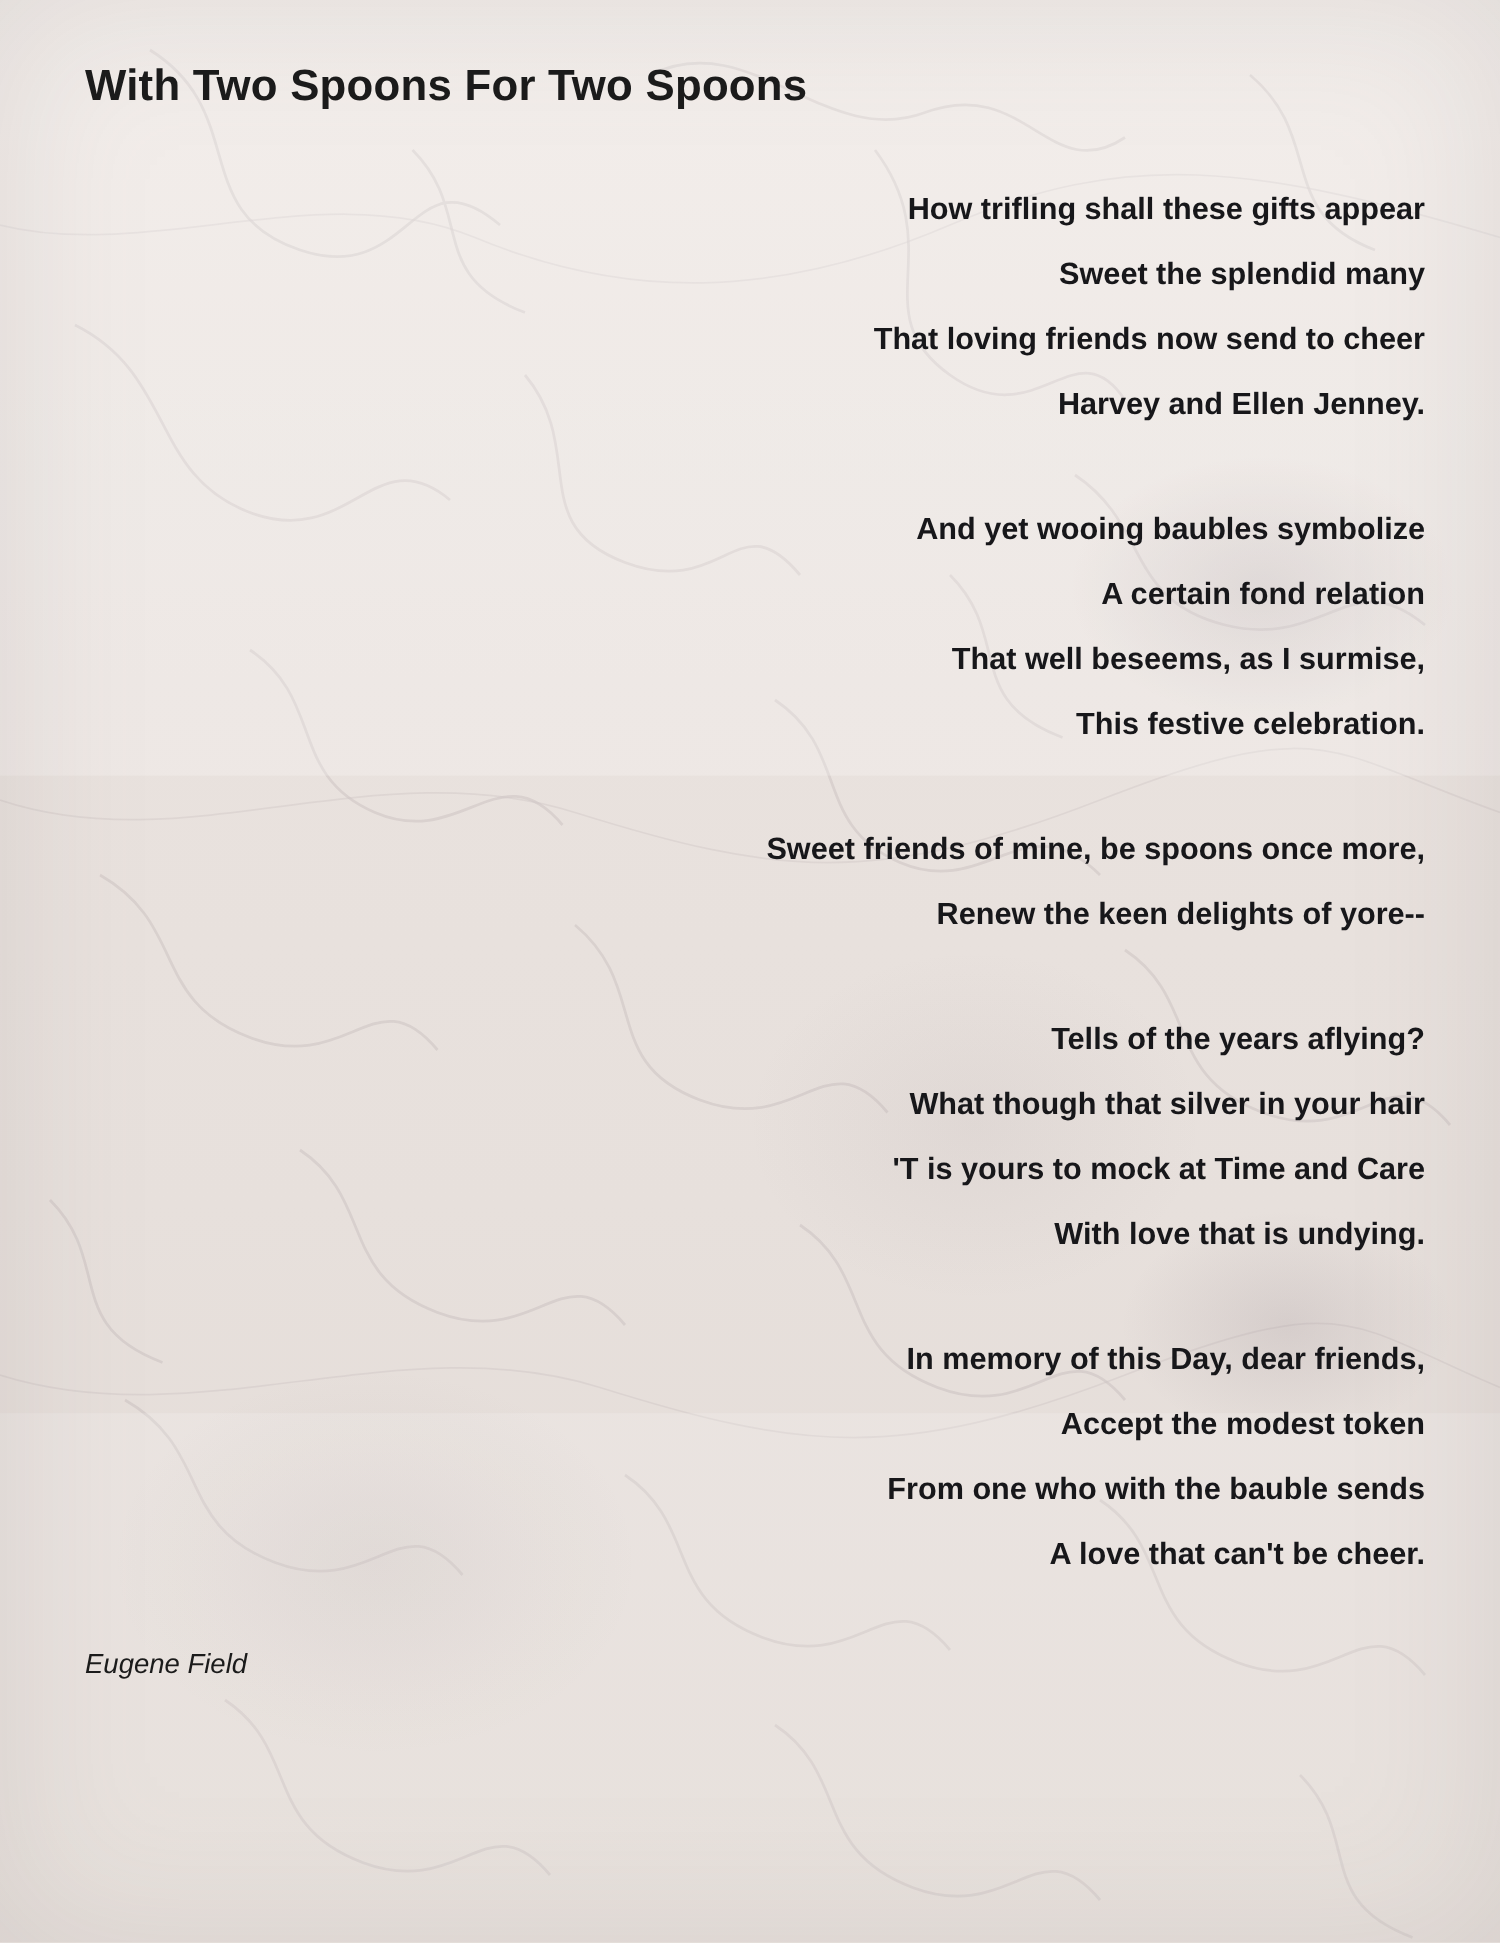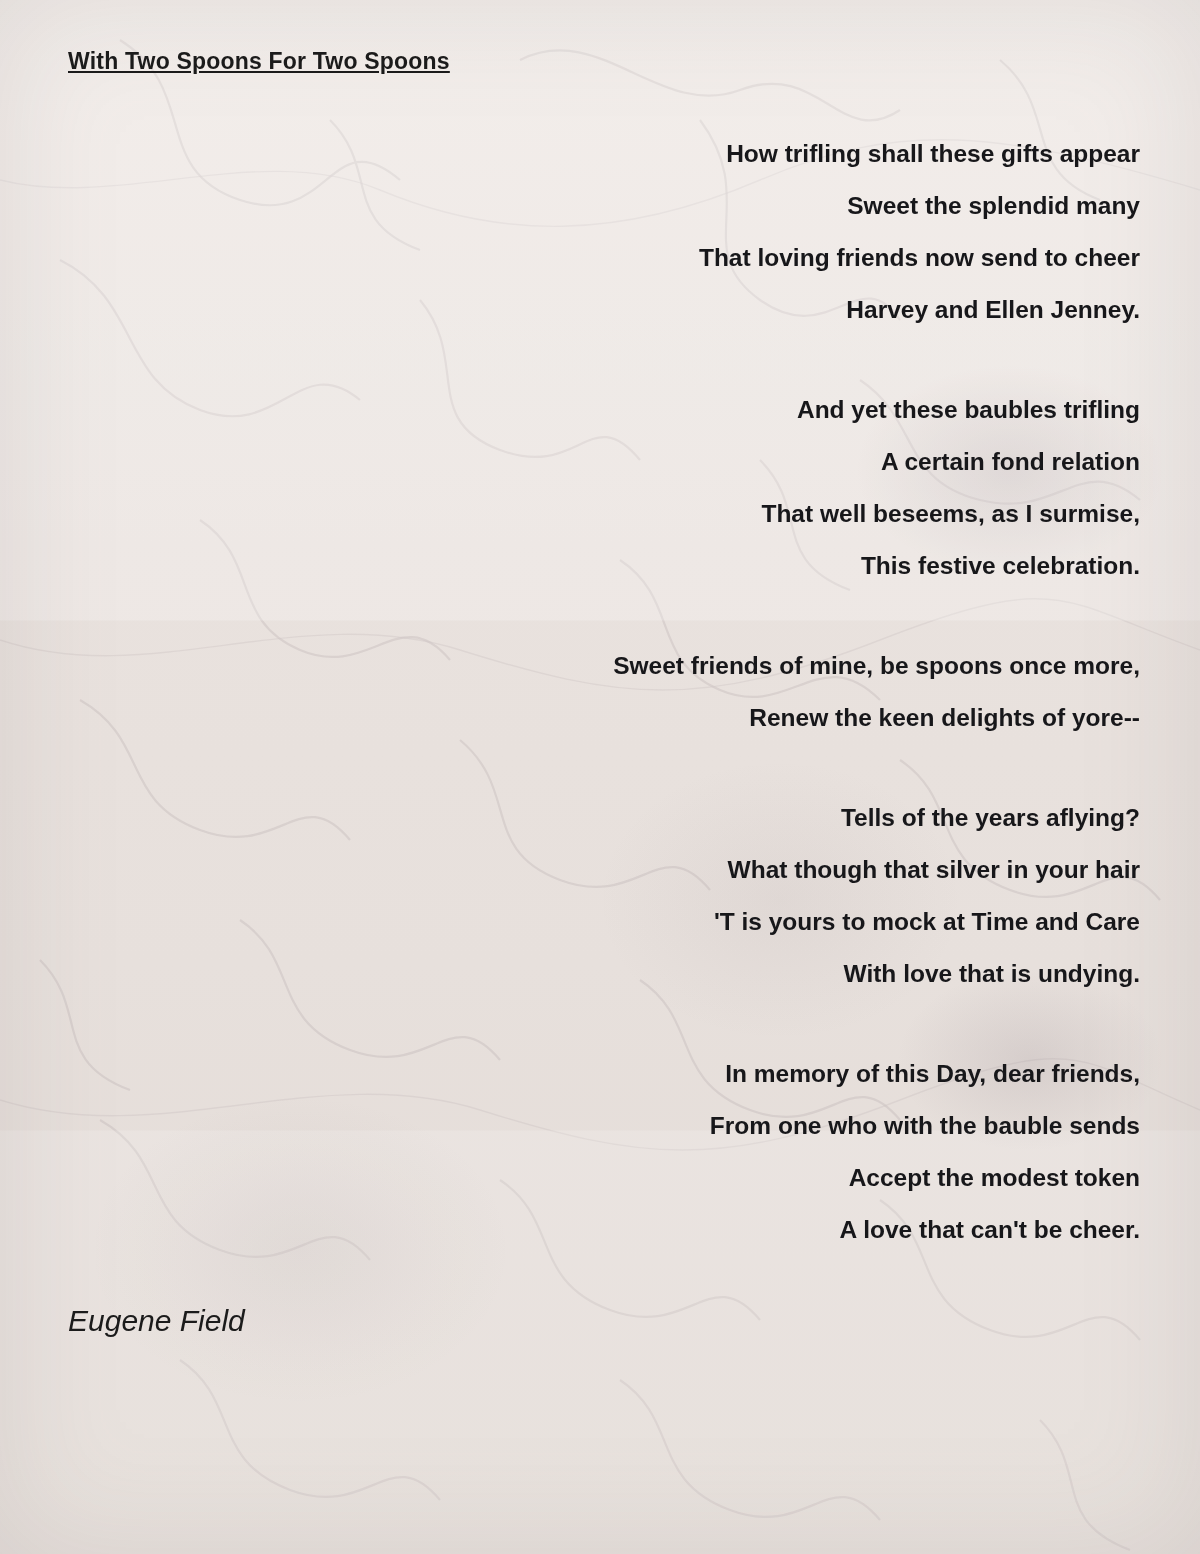--- a/index.html
+++ b/index.html
@@ -52,41 +52,40 @@
     pointer-events: none;
   }
 
   
   .content {
     position: relative;
     z-index: 3;
     padding: 48px 60px 0 68px;
   }
   .poem-title {
-    font-size: 23px;
+    font-size: 35px;
     font-weight: bold;
     color: #1b1b1b;
     margin: 0 0 52px 0;
     letter-spacing: 0.2px;
     line-height: 1.2;
-    text-decoration: underline;
   }
   .stanza {
     margin: 0 0 48px 0;
     text-align: right;
   }
   .poem-line {
     font-size: 24.5px;
     font-weight: bold;
     color: #17171a;
     line-height: 52px;
     white-space: pre;
   }
   .poem-author {
-    font-size: 30px;
+    font-size: 22px;
     font-style: italic;
     color: #1b1b1b;
     margin-top: 0;
     font-weight: normal;
   }
 </style>
 </head>
 <body>
 
 <div class="paper"></div>
@@ -131,39 +130,39 @@
   <h1 class="poem-title">With Two Spoons For Two Spoons</h1>
 
   <div class="stanza">
     <div class="poem-line">How trifling shall these gifts appear</div>
     <div class="poem-line">Sweet the splendid many</div>
     <div class="poem-line">That loving friends now send to cheer</div>
     <div class="poem-line">Harvey and Ellen Jenney.</div>
   </div>
 
   <div class="stanza">
-    <div class="poem-line">And yet these baubles trifling</div>
+    <div class="poem-line">And yet wooing baubles symbolize</div>
     <div class="poem-line">A certain fond relation</div>
     <div class="poem-line">That well beseems, as I surmise,</div>
     <div class="poem-line">This festive celebration.</div>
   </div>
 
   <div class="stanza">
     <div class="poem-line">Sweet friends of mine, be spoons once more,</div>
     <div class="poem-line">Renew the keen delights of yore--</div>
   </div>
 
   <div class="stanza">
     <div class="poem-line">Tells of the years aflying?</div>
     <div class="poem-line">What though that silver in your hair</div>
     <div class="poem-line">'T is yours to mock at Time and Care</div>
     <div class="poem-line">With love that is undying.</div>
   </div>
 
   <div class="stanza">
     <div class="poem-line">In memory of this Day, dear friends,</div>
+    <div class="poem-line">Accept the modest token</div>
     <div class="poem-line">From one who with the bauble sends</div>
-    <div class="poem-line">Accept the modest token</div>
     <div class="poem-line">A love that can't be cheer.</div>
   </div>
 
   <div class="poem-author">Eugene Field</div>
 </div>
 
 </body></html>

